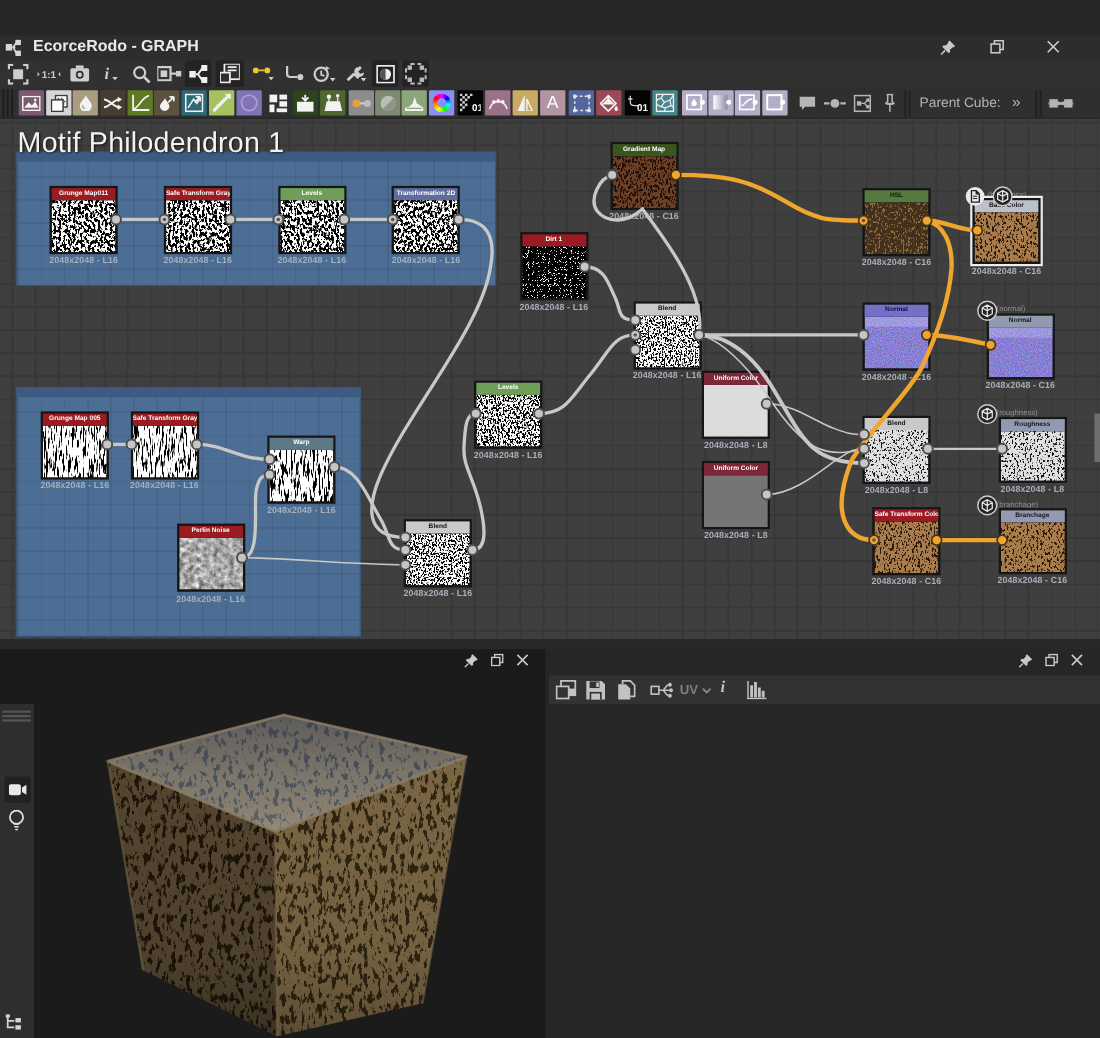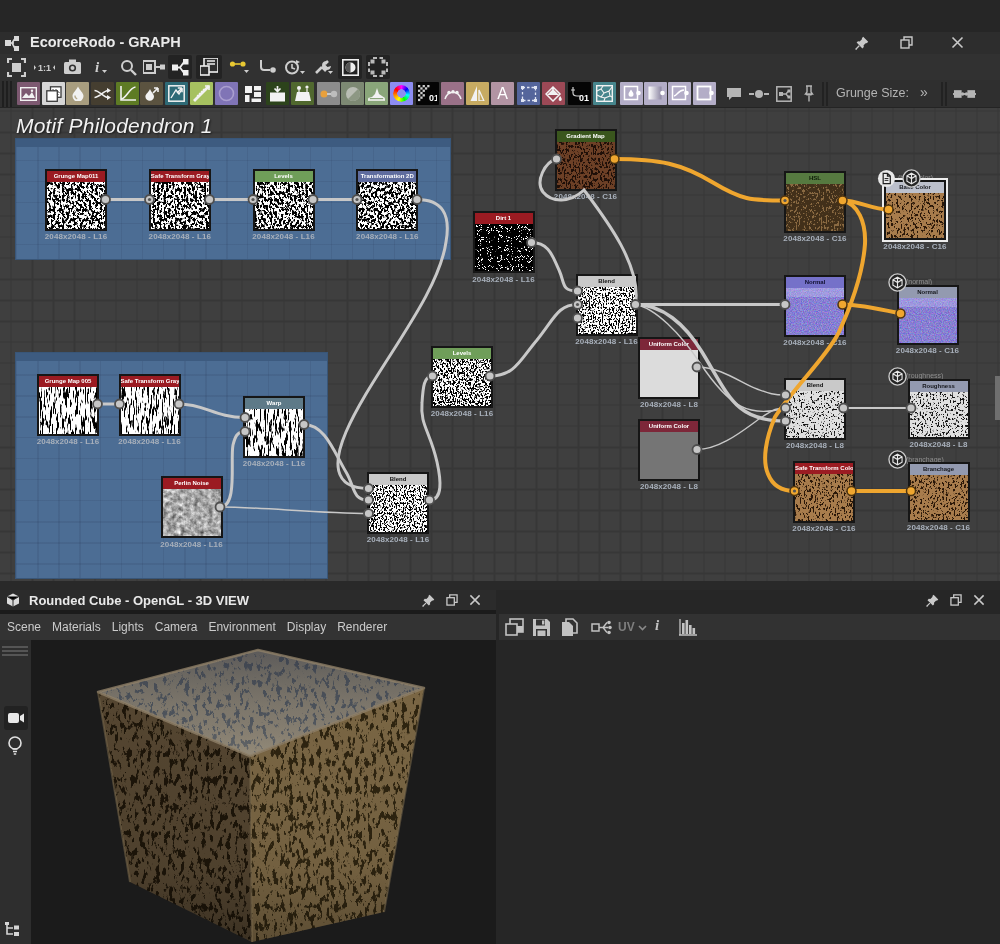--- a/index.html
+++ b/index.html
@@ -13,21 +13,21 @@
  background-image:
   repeating-linear-gradient(to right, #373737 0 1.5px, transparent 1.5px 21px),
   repeating-linear-gradient(to bottom, #373737 0 1.5px, transparent 1.5px 21px);
  background-position:10.5px 2.5px;}
 .frame{position:absolute;background:#4c6d94;border:1px solid #395678;}
 .frame .ftop{position:absolute;left:0;top:0;width:100%;height:8px;background:#3d5b80;}
 .frame .fgrid{position:absolute;left:0;top:0;width:100%;height:100%;
  background-image:
   repeating-linear-gradient(to right, rgba(0,0,25,.07) 0 1.5px, transparent 1.5px 21px),
   repeating-linear-gradient(to bottom, rgba(0,0,25,.07) 0 1.5px, transparent 1.5px 21px);}
-.ftitle{position:absolute;color:#f2f2f2;font-size:21px;letter-spacing:.2px;text-shadow:1px 1px 2px rgba(0,0,0,.6);font-style:italic;}
+.ftitle{position:absolute;color:#f2f2f2;font-size:26px;letter-spacing:.2px;text-shadow:1px 1px 2px rgba(0,0,0,.6);}
 .node{position:absolute;background:#161616;padding:2px;z-index:3;}
 .node .hd{height:11px;font-size:6px;font-weight:bold;text-align:center;line-height:11px;
  color:#fff;overflow:hidden;white-space:nowrap;}
 .node .bd{position:relative;overflow:hidden;}
 .nlabel{position:absolute;z-index:3;font-size:8px;font-weight:bold;color:#a8b0bb;text-align:center;white-space:nowrap;letter-spacing:0.1px;}
 #wires{left:0;top:0;z-index:4;pointer-events:none;}
 .badge{position:absolute;z-index:6;}
 .tinytxt{position:absolute;z-index:2;font-size:7px;color:#909090;white-space:nowrap;}
 .ptitle{height:20px;background:#2b2b2b;display:flex;align-items:center;}
 .ptitle .tt{color:#e9e9e9;font-weight:bold;font-size:13px;margin-left:5px;}
@@ -420,21 +420,21 @@
       </div>
       <div class="cbtn" style="left:797px;">
         <svg width="12" height="17" viewBox="0 0 12 17">
           <path d="M3 1 H9 M4 1 V7 L2.5 9 H9.5 L8 7 V1" fill="none" stroke="#b5b5b5" stroke-width="1.4"></path>
           <path d="M2.5 9 H9.5 L8.5 10.5 H3.5 Z" fill="#b5b5b5"></path>
           <path d="M6 10.5 V16.5" stroke="#b5b5b5" stroke-width="1.4"></path>
         </svg>
       </div>
       <div class="abs" style="left:822px;top:2px;width:2px;height:24px;background:#222"></div>
       <div class="abs" style="left:826px;top:2px;width:2px;height:24px;background:#222"></div>
-      <div class="abs" style="left:836px;top:6px;font-size:12.5px;color:#b4b4b4;">Grunge Size:</div>
+      <div class="abs" style="left:836px;top:6px;font-size:12.5px;color:#b4b4b4;">Parent Cube:</div>
       <div class="abs" style="left:920px;top:4px;font-size:14px;color:#b4b4b4;">»</div>
       <div class="abs" style="left:941px;top:2px;width:2px;height:24px;background:#222"></div>
       <div class="abs" style="left:945px;top:2px;width:2px;height:24px;background:#222"></div>
       <div class="cbtn" style="left:953px;">
         <svg width="24" height="12" viewBox="0 0 24 12">
           <rect x="1" y="2" width="8" height="8" fill="#b5b5b5"></rect>
           <rect x="15" y="2" width="8" height="8" fill="#b5b5b5"></rect>
           <path d="M9 6 H15" stroke="#b5b5b5" stroke-width="2"></path>
           <path d="M0 6 h1 M23 6 h1" stroke="#b5b5b5" stroke-width="2"></path>
           <circle cx="10" cy="6" r="1.8" fill="#b5b5b5"></circle>
@@ -895,50 +895,34 @@
           <feTurbulence type="fractalNoise" baseFrequency="0.85" numOctaves="2" seed="9"></feTurbulence>
           <feColorMatrix type="matrix" values="0.5 0 0 0 0.28  0 0.5 0 0 0.25  0 0 0.35 0 0.65  0 0 0 0 1"></feColorMatrix>
         </filter>
         <filter id="nblue2" x="0" y="0" width="100%" height="100%" color-interpolation-filters="sRGB">
           <feTurbulence type="fractalNoise" baseFrequency="0.85" numOctaves="2" seed="19"></feTurbulence>
           <feColorMatrix type="matrix" values="0.5 0 0 0 0.28  0 0.5 0 0 0.25  0 0 0.35 0 0.65  0 0 0 0 1"></feColorMatrix>
         </filter>
       </defs>
     </svg>
     <div id="v3d" class="abs">
-      <div class="ptitle">
-        <svg class="ico" style="margin-left:6px" width="14" height="14" viewBox="0 0 14 14">
-          <path d="M7 0.5 L13 3.5 V10.5 L7 13.5 L1 10.5 V3.5 Z" fill="#dcdcdc"></path>
-          <path d="M1 3.5 L7 7 L13 3.5 M7 7 V13.5" stroke="#2b2b2b" stroke-width="1"></path>
-        </svg>
-        <span class="tt" style="margin-left:9px">Rounded Cube - OpenGL - 3D VIEW</span>
-      </div>
       <div class="winbtns" style="left:422px;">
         <svg width="13" height="13" viewBox="0 0 14 14">
           <g fill="#c9c9c9">
             <path d="M8.2 0.8 L13.2 5.8 L11.8 7.2 L11 6.9 L8.6 9.3 L8.8 11 L7.4 12.4 L1.6 6.6 L3 5.2 L4.7 5.4 L7.1 3 L6.8 2.2 Z"></path>
             <path d="M4.2 9.8 L1 13 L1.6 13.6" stroke="#c9c9c9" stroke-width="1.3" fill="none"></path>
           </g>
         </svg>
         <svg width="12" height="12" viewBox="0 0 13 13">
           <rect x="1" y="4" width="8" height="8" fill="none" stroke="#c9c9c9" stroke-width="1.4"></rect>
           <path d="M4 4 V1 H12 V9 H9" fill="none" stroke="#c9c9c9" stroke-width="1.4"></path>
         </svg>
         <svg width="12" height="12" viewBox="0 0 13 13">
           <path d="M1.5 1.5 L11.5 11.5 M11.5 1.5 L1.5 11.5" stroke="#c9c9c9" stroke-width="1.6"></path>
         </svg>
-      </div>
-      <div id="menubar">
-        <span>Scene</span>
-        <span>Materials</span>
-        <span>Lights</span>
-        <span>Camera</span>
-        <span>Environment</span>
-        <span>Display</span>
-        <span>Renderer</span>
       </div>
       <div class="abs" style="left:31px;top:50px;width:465px;height:304px;background:#1b1b1b;overflow:hidden"><svg width="465" height="304" viewBox="0 0 465 304">
           <defs>
             <clipPath id="cT">
               <polygon points="227,10 67,52 219,116 393,48"></polygon>
             </clipPath>
             <clipPath id="cL">
               <polygon points="67,52 219,116 221,302 99,242"></polygon>
             </clipPath>
             <clipPath id="cR">

